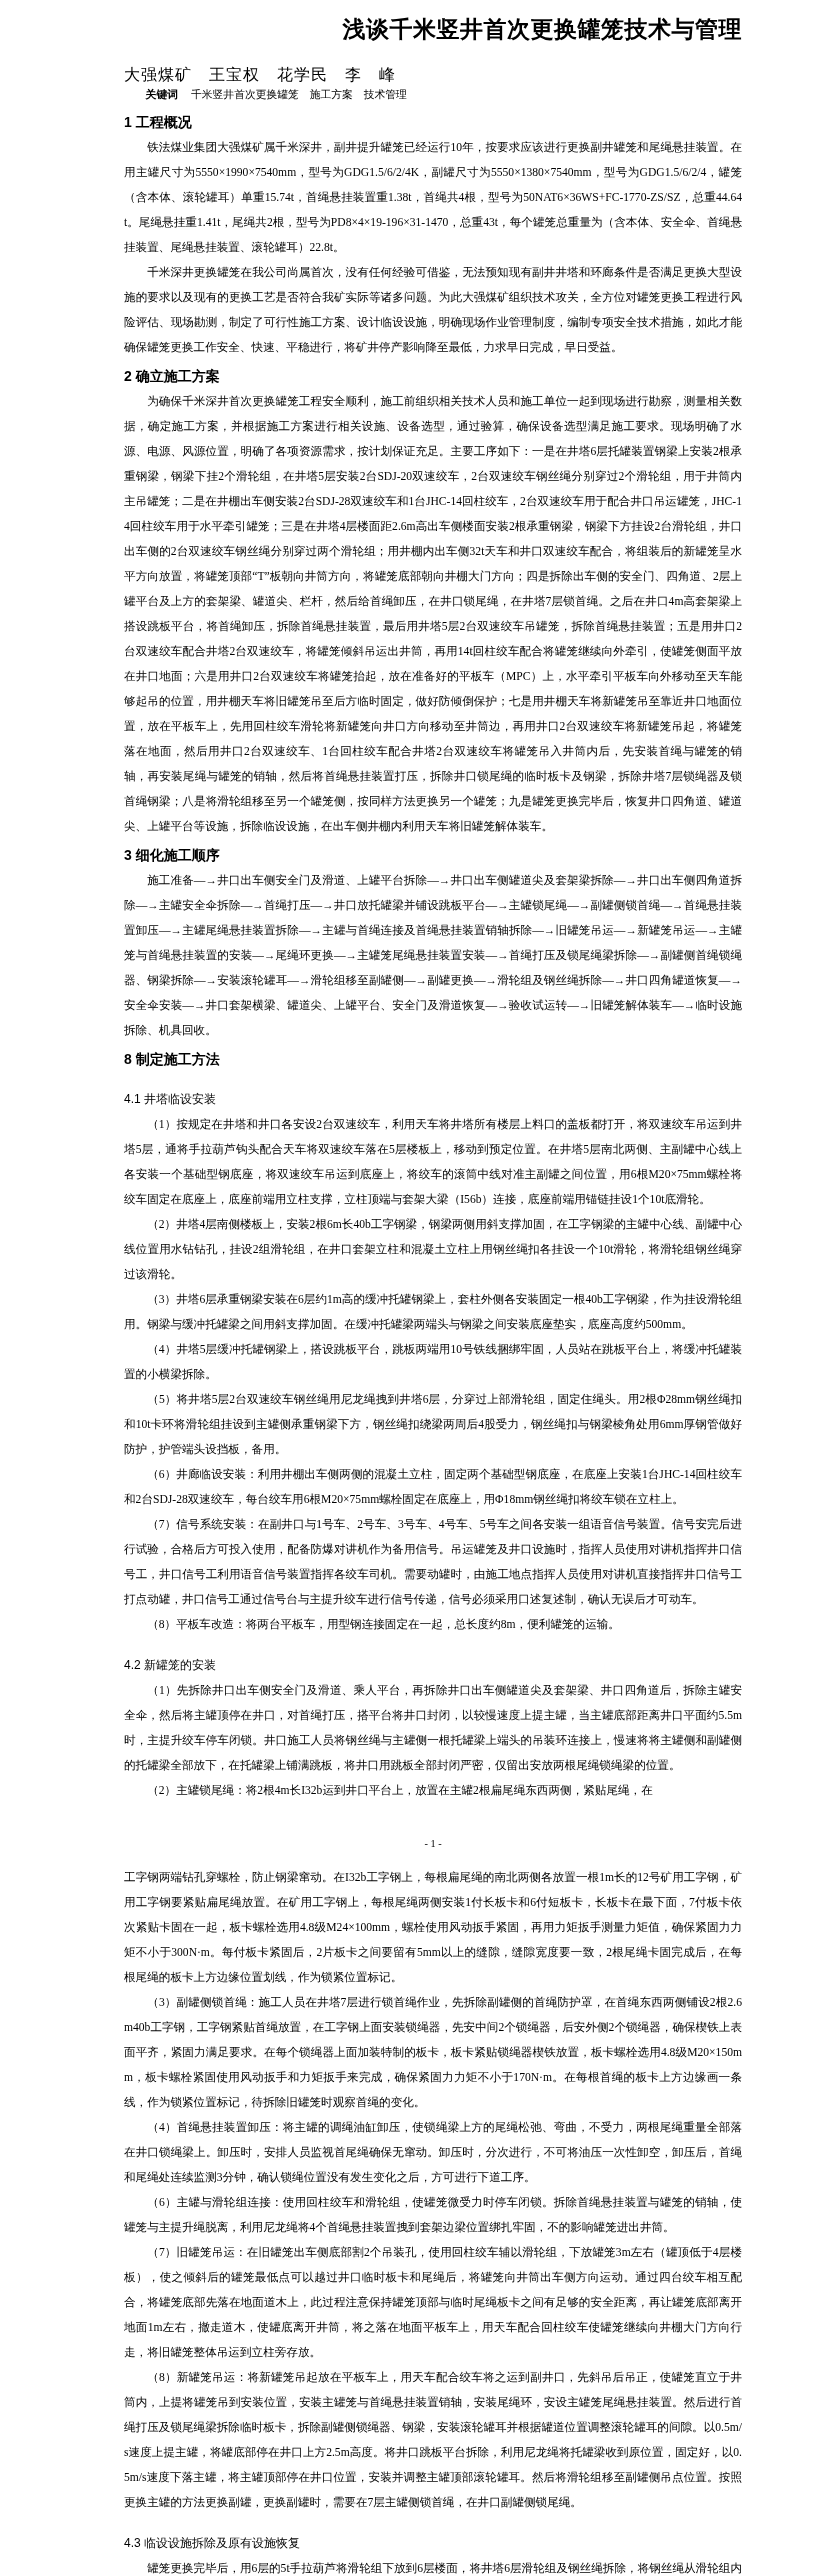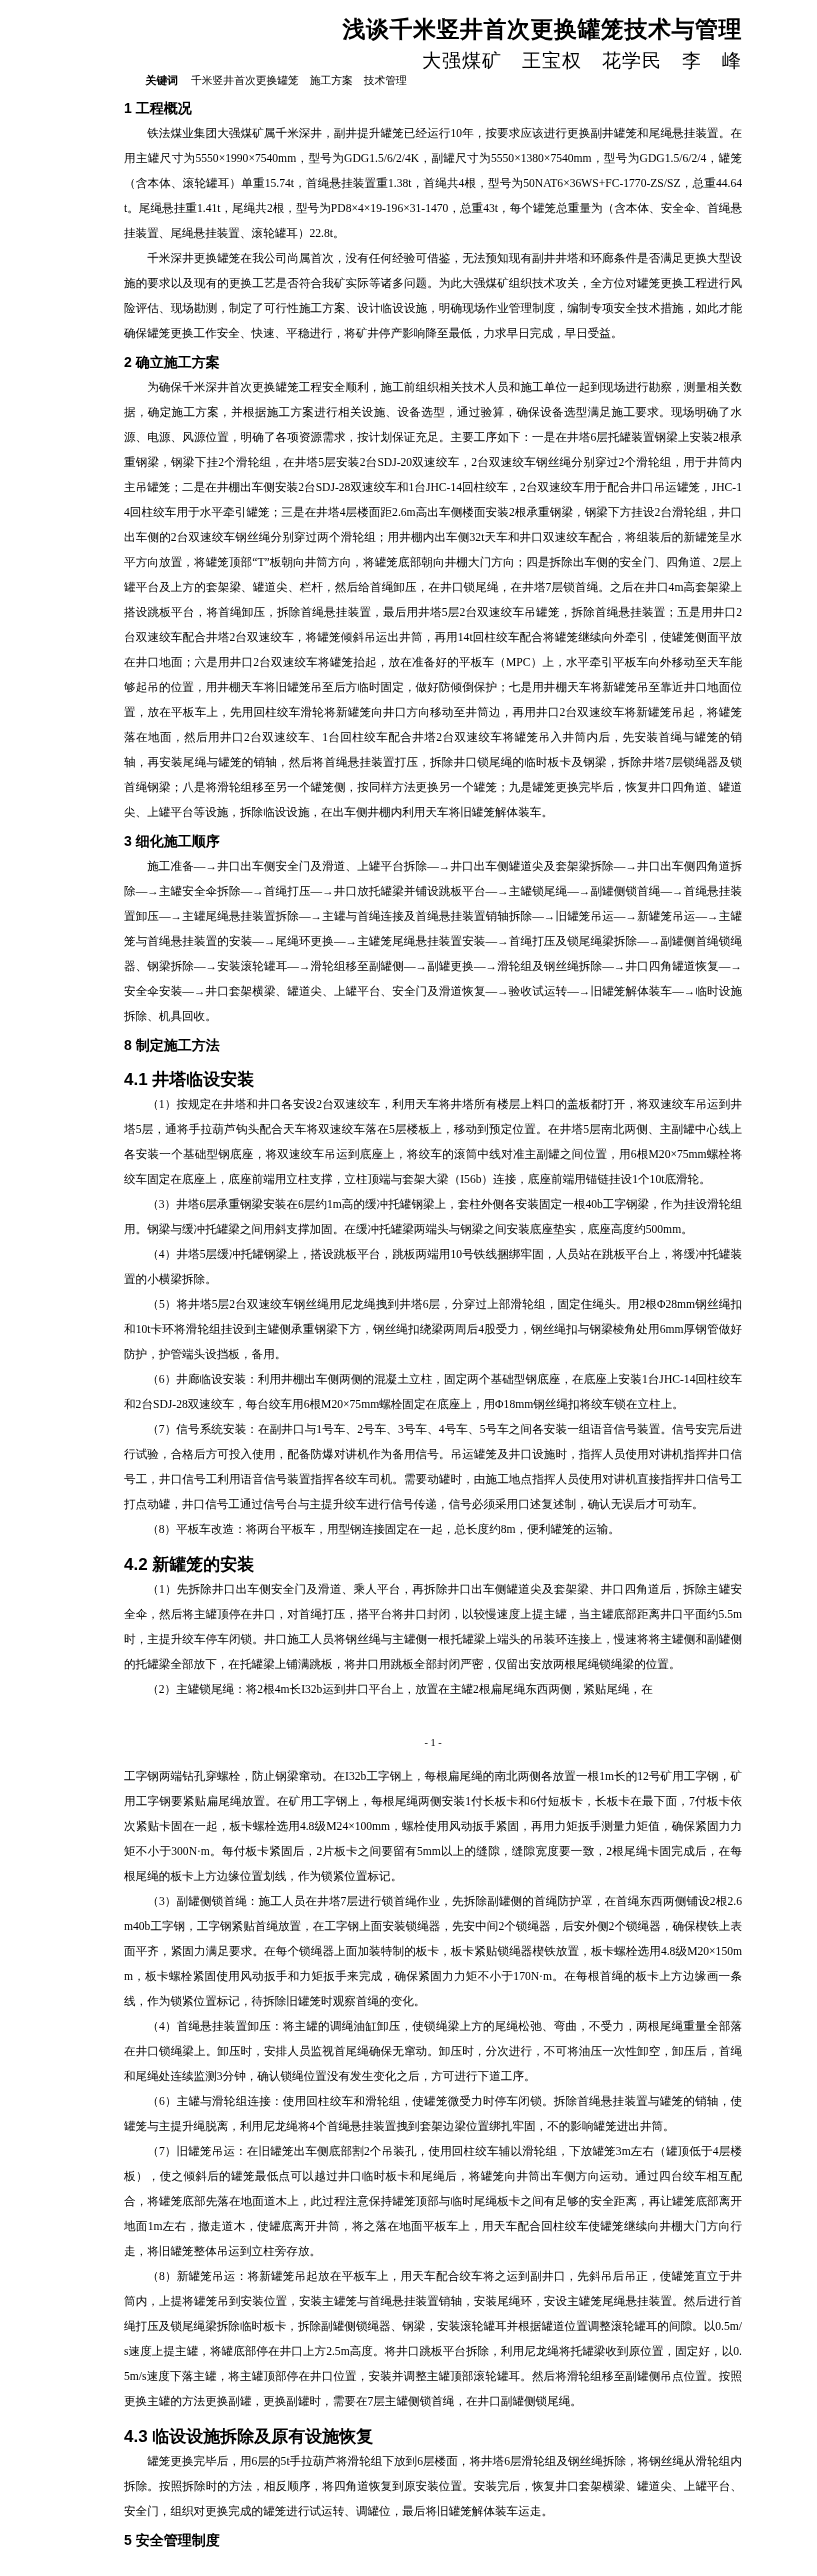--- a/index.html
+++ b/index.html
@@ -11,41 +11,41 @@
   }
   .content{
     position:absolute;left:124px;top:13.4px;width:618px;
   }
   .title{
     font-family:"Liberation Sans", sans-serif;
     font-weight:bold;font-size:23px;line-height:32px;
     text-align:right;margin:0;letter-spacing:0.5px;
   }
   .byline{
-    font-size:19px;line-height:17.5px;text-align:right;
-    margin-top:7px;letter-spacing:1px;
+    font-size:16px;line-height:17.5px;text-align:left;
+    margin-top:21px;letter-spacing:1px;
   }
   .abstract{
     margin:23px 0 0 0;font-size:10.8px;line-height:21.6px;
     text-align:justify;text-indent:2em;
   }
   .blabel{
     font-family:"Liberation Sans", sans-serif;
     font-weight:bold;margin-right:1.2em;
   }
   .keywords{margin:0;font-size:10.8px;line-height:21.6px;text-indent:2em;}
   .h1{
     font-family:"Liberation Sans", sans-serif;
     font-weight:bold;font-size:14px;line-height:24px;
     margin:4.1px 0 1px 0;
   }
   .h2{
     font-family:"Liberation Sans", sans-serif;
-    font-weight:bold;font-size:17px;line-height:23px;
-    margin:11px 0 1px 0;
+    font-weight:normal;font-size:12px;line-height:23px;
+    margin:17px 0 1px 0;
   }
   p.body{
     margin:0;font-size:11.6px;line-height:25px;
     text-align:justify;text-indent:2em;
     word-break:break-all;
   }
   p.cont{text-indent:0;}
   .pagenum{
     text-align:center;font-size:10.3px;line-height:14.4px;
     font-family:"Liberation Serif", serif;
@@ -72,20 +72,21 @@
   <div class="h1">2 确立施工方案</div>
   <p class="body">为确保千米深井首次更换罐笼工程安全顺利，施工前组织相关技术人员和施工单位一起到现场进行勘察，测量相关数据，确定施工方案，并根据施工方案进行相关设施、设备选型，通过验算，确保设备选型满足施工要求。现场明确了水源、电源、风源位置，明确了各项资源需求，按计划保证充足。主要工序如下：一是在井塔6层托罐装置钢梁上安装2根承重钢梁，钢梁下挂2个滑轮组，在井塔5层安装2台SDJ-20双速绞车，2台双速绞车钢丝绳分别穿过2个滑轮组，用于井筒内主吊罐笼；二是在井棚出车侧安装2台SDJ-28双速绞车和1台JHC-14回柱绞车，2台双速绞车用于配合井口吊运罐笼，JHC-14回柱绞车用于水平牵引罐笼；三是在井塔4层楼面距2.6m高出车侧楼面安装2根承重钢梁，钢梁下方挂设2台滑轮组，井口出车侧的2台双速绞车钢丝绳分别穿过两个滑轮组；用井棚内出车侧32t天车和井口双速绞车配合，将组装后的新罐笼呈水平方向放置，将罐笼顶部“T”板朝向井筒方向，将罐笼底部朝向井棚大门方向；四是拆除出车侧的安全门、四角道、2层上罐平台及上方的套架梁、罐道尖、栏杆，然后给首绳卸压，在井口锁尾绳，在井塔7层锁首绳。之后在井口4m高套架梁上搭设跳板平台，将首绳卸压，拆除首绳悬挂装置，最后用井塔5层2台双速绞车吊罐笼，拆除首绳悬挂装置；五是用井口2台双速绞车配合井塔2台双速绞车，将罐笼倾斜吊运出井筒，再用14t回柱绞车配合将罐笼继续向外牵引，使罐笼侧面平放在井口地面；六是用井口2台双速绞车将罐笼抬起，放在准备好的平板车（MPC）上，水平牵引平板车向外移动至天车能够起吊的位置，用井棚天车将旧罐笼吊至后方临时固定，做好防倾倒保护；七是用井棚天车将新罐笼吊至靠近井口地面位置，放在平板车上，先用回柱绞车滑轮将新罐笼向井口方向移动至井筒边，再用井口2台双速绞车将新罐笼吊起，将罐笼落在地面，然后用井口2台双速绞车、1台回柱绞车配合井塔2台双速绞车将罐笼吊入井筒内后，先安装首绳与罐笼的销轴，再安装尾绳与罐笼的销轴，然后将首绳悬挂装置打压，拆除井口锁尾绳的临时板卡及钢梁，拆除井塔7层锁绳器及锁首绳钢梁；八是将滑轮组移至另一个罐笼侧，按同样方法更换另一个罐笼；九是罐笼更换完毕后，恢复井口四角道、罐道尖、上罐平台等设施，拆除临设设施，在出车侧井棚内利用天车将旧罐笼解体装车。</p>
 
   <div class="h1">3 细化施工顺序</div>
   <p class="body">施工准备—→井口出车侧安全门及滑道、上罐平台拆除—→井口出车侧罐道尖及套架梁拆除—→井口出车侧四角道拆除—→主罐安全伞拆除—→首绳打压—→井口放托罐梁并铺设跳板平台—→主罐锁尾绳—→副罐侧锁首绳—→首绳悬挂装置卸压—→主罐尾绳悬挂装置拆除—→主罐与首绳连接及首绳悬挂装置销轴拆除—→旧罐笼吊运—→新罐笼吊运—→主罐笼与首绳悬挂装置的安装—→尾绳环更换—→主罐笼尾绳悬挂装置安装—→首绳打压及锁尾绳梁拆除—→副罐侧首绳锁绳器、钢梁拆除—→安装滚轮罐耳—→滑轮组移至副罐侧—→副罐更换—→滑轮组及钢丝绳拆除—→井口四角罐道恢复—→安全伞安装—→井口套架横梁、罐道尖、上罐平台、安全门及滑道恢复—→验收试运转—→旧罐笼解体装车—→临时设施拆除、机具回收。</p>
 
   <div class="h1">8 制定施工方法</div>
 
   <div class="h2">4.1 井塔临设安装</div>
   <p class="body">（1）按规定在井塔和井口各安设2台双速绞车，利用天车将井塔所有楼层上料口的盖板都打开，将双速绞车吊运到井塔5层，通将手拉葫芦钩头配合天车将双速绞车落在5层楼板上，移动到预定位置。在井塔5层南北两侧、主副罐中心线上各安装一个基础型钢底座，将双速绞车吊运到底座上，将绞车的滚筒中线对准主副罐之间位置，用6根M20×75mm螺栓将绞车固定在底座上，底座前端用立柱支撑，立柱顶端与套架大梁（I56b）连接，底座前端用锚链挂设1个10t底滑轮。</p>
+  <p class="body">（2）井塔4层南侧楼板上，安装2根6m长40b工字钢梁，钢梁两侧用斜支撑加固，在工字钢梁的主罐中心线、副罐中心线位置用水钻钻孔，挂设2组滑轮组，在井口套架立柱和混凝土立柱上用钢丝绳扣各挂设一个10t滑轮，将滑轮组钢丝绳穿过该滑轮。</p>
   <p class="body">（3）井塔6层承重钢梁安装在6层约1m高的缓冲托罐钢梁上，套柱外侧各安装固定一根40b工字钢梁，作为挂设滑轮组用。钢梁与缓冲托罐梁之间用斜支撑加固。在缓冲托罐梁两端头与钢梁之间安装底座垫实，底座高度约500mm。</p>
   <p class="body">（4）井塔5层缓冲托罐钢梁上，搭设跳板平台，跳板两端用10号铁线捆绑牢固，人员站在跳板平台上，将缓冲托罐装置的小横梁拆除。</p>
   <p class="body">（5）将井塔5层2台双速绞车钢丝绳用尼龙绳拽到井塔6层，分穿过上部滑轮组，固定住绳头。用2根Φ28mm钢丝绳扣和10t卡环将滑轮组挂设到主罐侧承重钢梁下方，钢丝绳扣绕梁两周后4股受力，钢丝绳扣与钢梁棱角处用6mm厚钢管做好防护，护管端头设挡板，备用。</p>
   <p class="body">（6）井廊临设安装：利用井棚出车侧两侧的混凝土立柱，固定两个基础型钢底座，在底座上安装1台JHC-14回柱绞车和2台SDJ-28双速绞车，每台绞车用6根M20×75mm螺栓固定在底座上，用Φ18mm钢丝绳扣将绞车锁在立柱上。</p>
   <p class="body">（7）信号系统安装：在副井口与1号车、2号车、3号车、4号车、5号车之间各安装一组语音信号装置。信号安完后进行试验，合格后方可投入使用，配备防爆对讲机作为备用信号。吊运罐笼及井口设施时，指挥人员使用对讲机指挥井口信号工，井口信号工利用语音信号装置指挥各绞车司机。需要动罐时，由施工地点指挥人员使用对讲机直接指挥井口信号工打点动罐，井口信号工通过信号台与主提升绞车进行信号传递，信号必须采用口述复述制，确认无误后才可动车。</p>
   <p class="body">（8）平板车改造：将两台平板车，用型钢连接固定在一起，总长度约8m，便利罐笼的运输。</p>
 
   <div class="h2">4.2 新罐笼的安装</div>
   <p class="body">（1）先拆除井口出车侧安全门及滑道、乘人平台，再拆除井口出车侧罐道尖及套架梁、井口四角道后，拆除主罐安全伞，然后将主罐顶停在井口，对首绳打压，搭平台将井口封闭，以较慢速度上提主罐，当主罐底部距离井口平面约5.5m时，主提升绞车停车闭锁。井口施工人员将钢丝绳与主罐侧一根托罐梁上端头的吊装环连接上，慢速将将主罐侧和副罐侧的托罐梁全部放下，在托罐梁上铺满跳板，将井口用跳板全部封闭严密，仅留出安放两根尾绳锁绳梁的位置。</p>
   <p class="body">（2）主罐锁尾绳：将2根4m长I32b运到井口平台上，放置在主罐2根扁尾绳东西两侧，紧贴尾绳，在</p>

